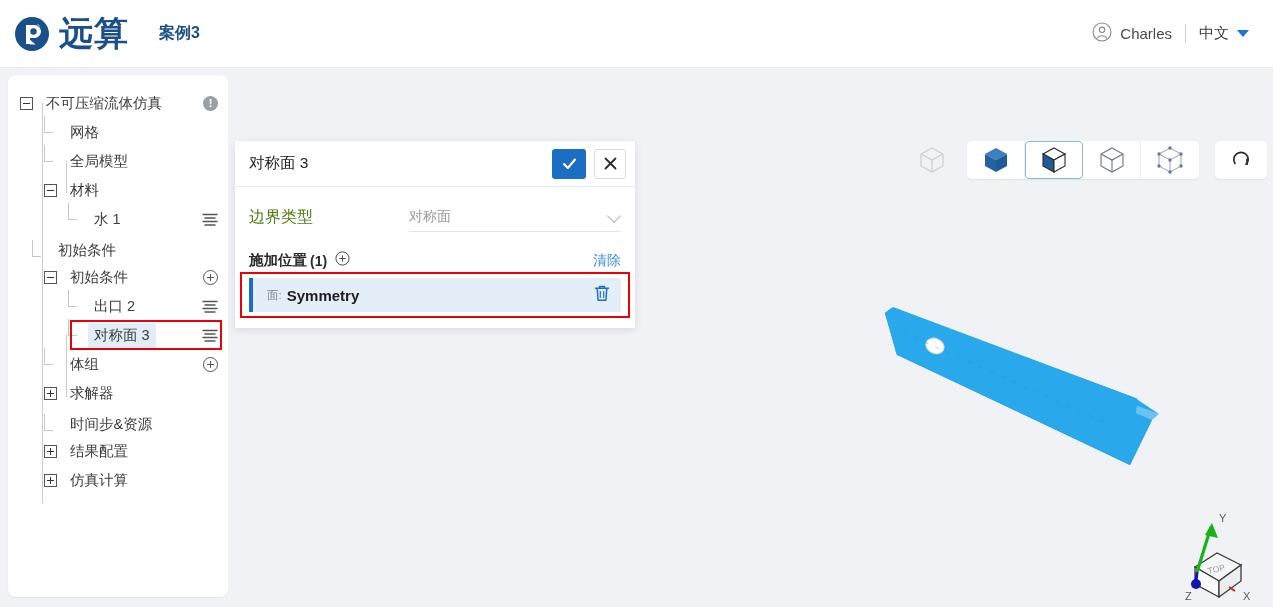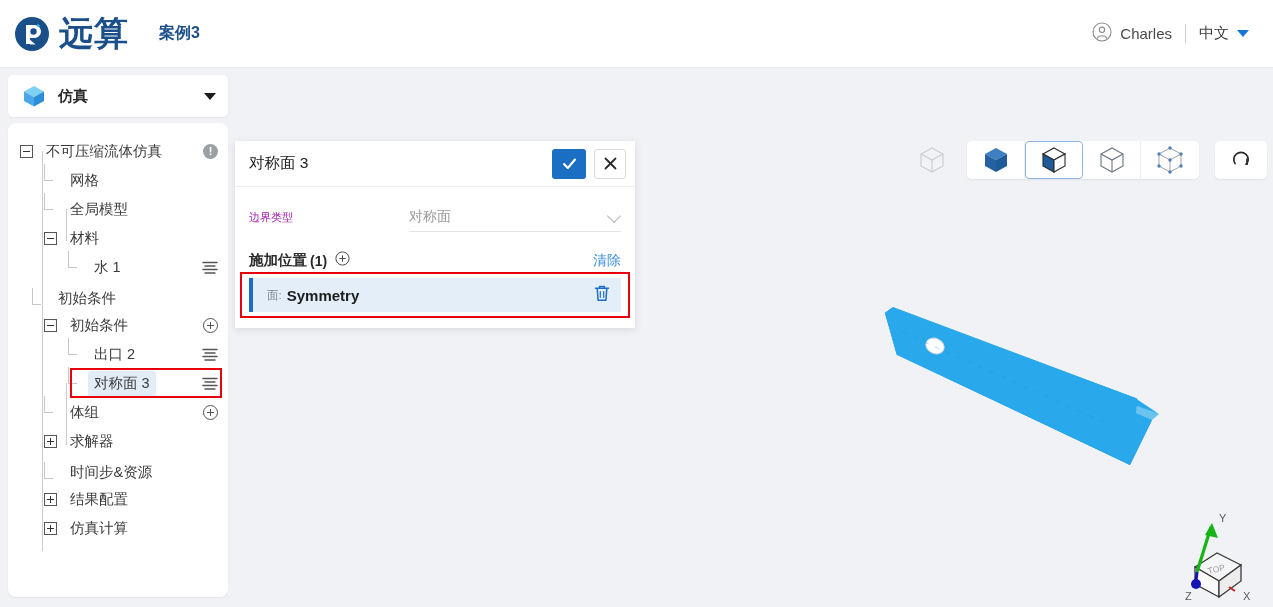--- a/index.html
+++ b/index.html
@@ -177,21 +177,21 @@
   .btn-cancel {
     width: 32px; height: 30px; border-radius: 3px;
     background: #fff; border: 1px solid #dcdcdc;
     display: flex; align-items: center; justify-content: center;
   }
   .panel-body { padding: 10px 14px 16px 14px; }
   .field-row {
     display: flex; align-items: center;
     height: 40px;
   }
-  .field-label { font-size: 11px; color: #a21caf; width: 160px; }
+  .field-label { font-size: 16px; color: #4d7c0f; width: 160px; }
   .field-select {
     flex: 1; position: relative;
     height: 30px; display: flex; align-items: center;
     border-bottom: 1px solid #e4e4e4;
     font-size: 14px; color: #9a9a9a;
   }
   .chev-down {
     position: absolute; right: 2px; top: 9px;
     width: 10px; height: 10px;
     border-right: 1.5px solid #b4b4b4;
@@ -342,31 +342,20 @@
       <circle cx="29" cy="79" r="5" fill="#1414b4"></circle>
       <line x1="62" y1="82" x2="68" y2="86" stroke="#cc2222" stroke-width="2"></line>
       <text x="52" y="17" font-size="11" fill="#5a5a5a" font-family="Liberation Sans, sans-serif">Y</text>
       <text x="76" y="95" font-size="11" fill="#5a5a5a" font-family="Liberation Sans, sans-serif">X</text>
       <text x="18" y="95" font-size="11" fill="#5a5a5a" font-family="Liberation Sans, sans-serif">Z</text>
     </svg>
   </div>
 
   <div id="sidebar">
 
-    <div class="sidebar-head">
-      <span class="sim-cube">
-        <svg viewBox="0 0 24 24" width="24" height="24">
-          <polygon points="12,2 22,7.5 12,13 2,7.5" fill="#7fd0f5"></polygon>
-          <polygon points="2,7.5 12,13 12,22.5 2,17" fill="#4aa8e8"></polygon>
-          <polygon points="12,13 22,7.5 22,17 12,22.5" fill="#2b8fd6"></polygon>
-        </svg>
-      </span>
-      <span class="sidebar-head-label">仿真</span>
-      <span class="head-caret"></span>
-    </div>
 
     <div class="tree-panel">
 
       <div class="guide" style="left:34px; top:28px; height:400px;"></div>
       <div class="guide" style="left:58px; top:86px; height:32px;"></div>
       <div class="guide" style="left:58px; top:260px; height:62px;"></div>
 
       <div id="tree-rows">
           <div class="tree-row" style="padding-left: 12px;">
             <span class="toggle-box"></span>

